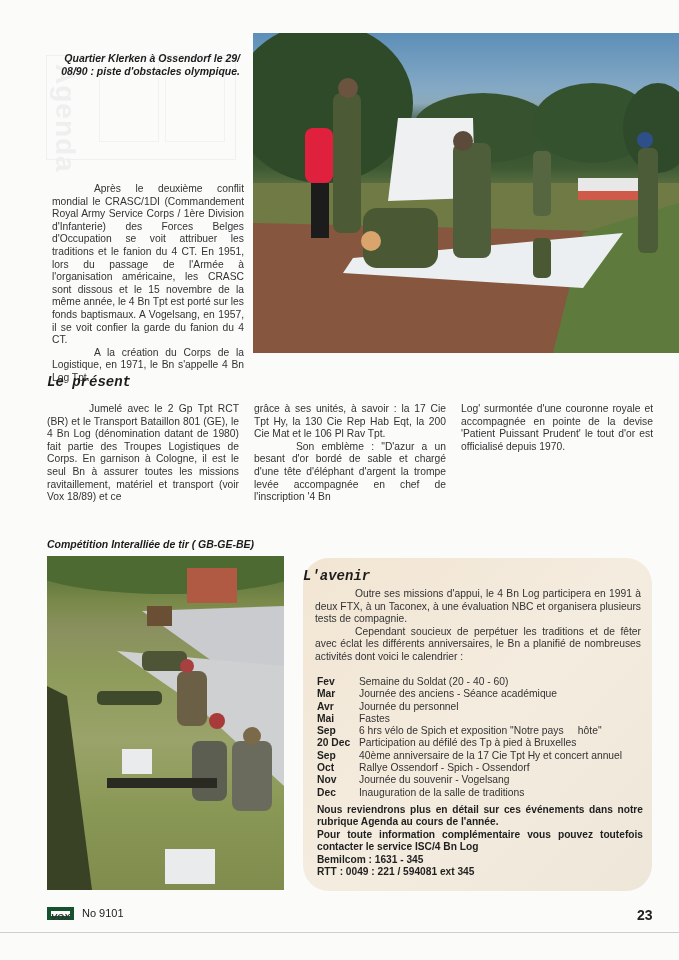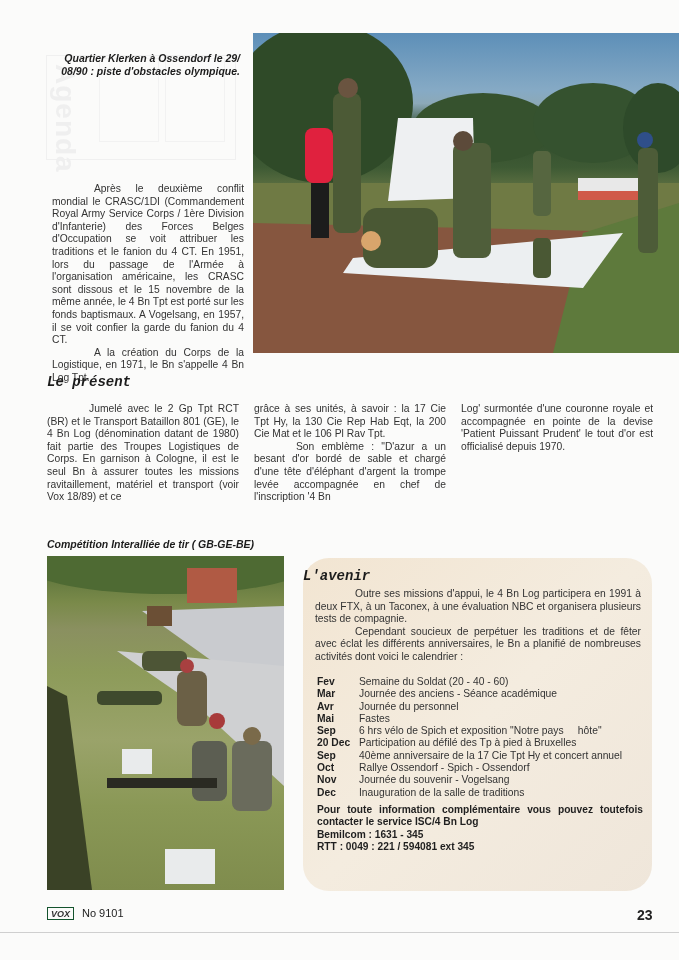--- a/index.html
+++ b/index.html
@@ -56,21 +56,21 @@
   .avenir-intro { left: 12px; top: 30px; width: 326px; font-size: 10.3px; line-height: 12.6px; }
   .avenir-intro p { margin: 0; text-indent: 40px; }
   .calendar { left: 14px; top: 118px; width: 330px; font-size: 10.3px; line-height: 12.3px; }
   .cal-row { display: flex; white-space: nowrap; }
   .cal-month { width: 42px; font-weight: bold; color: #1f1f1f; }
   .cal-event { color: #333; }
   .closing { left: 14px; top: 246px; width: 326px; font-size: 10.2px; line-height: 12.4px; font-weight: bold; color: #1f1f1f; text-align: justify; }
   .closing p { margin: 0; }
   
   .footer-logo {
-    left: 47px; top: 907px; width: 27px; height: 13px; border: 1px solid #14532d;
+    left: 47px; top: 907px; width: 27px; height: 13px; border: 4px solid #14532d;
     font-size: 9px; font-weight: bold; font-style: italic; line-height: 13px; text-align: center; color: #333;
     box-sizing: border-box;
   }
   .footer-issue { left: 82px; top: 907px; font-size: 11px; color: #222; }
   .footer-page { left: 637px; top: 907px; font-size: 14px; color: #222; font-weight: bold; }
   .footer-rule { left: 0; top: 932px; width: 679px; height: 1px; background: #cfcfcf; }
 </style>
 </head>
 <body>
 
@@ -202,20 +202,21 @@
     <div class="cal-row">
         <span class="cal-month">Nov</span>
         <span class="cal-event">Journée du souvenir - Vogelsang</span>
       </div>
     <div class="cal-row">
         <span class="cal-month">Dec</span>
         <span class="cal-event">Inauguration de la salle de traditions</span>
       </div>
   </div>
   <div class="abs closing">
+    <p>Nous reviendrons plus en détail sur ces événements dans notre rubrique Agenda au cours de l'année.</p>
     <p>Pour toute information complémentaire vous pouvez toutefois contacter le service ISC/4 Bn Log</p>
     <p>Bemilcom : 1631 - 345</p>
     <p>RTT : 0049 : 221 / 594081 ext 345</p>
   </div>
 </div>
 
 <div class="abs footer-logo">VOX</div>
 <div class="abs footer-issue">No 9101</div>
 <div class="abs footer-page">23</div>
 <div class="abs footer-rule"></div>

